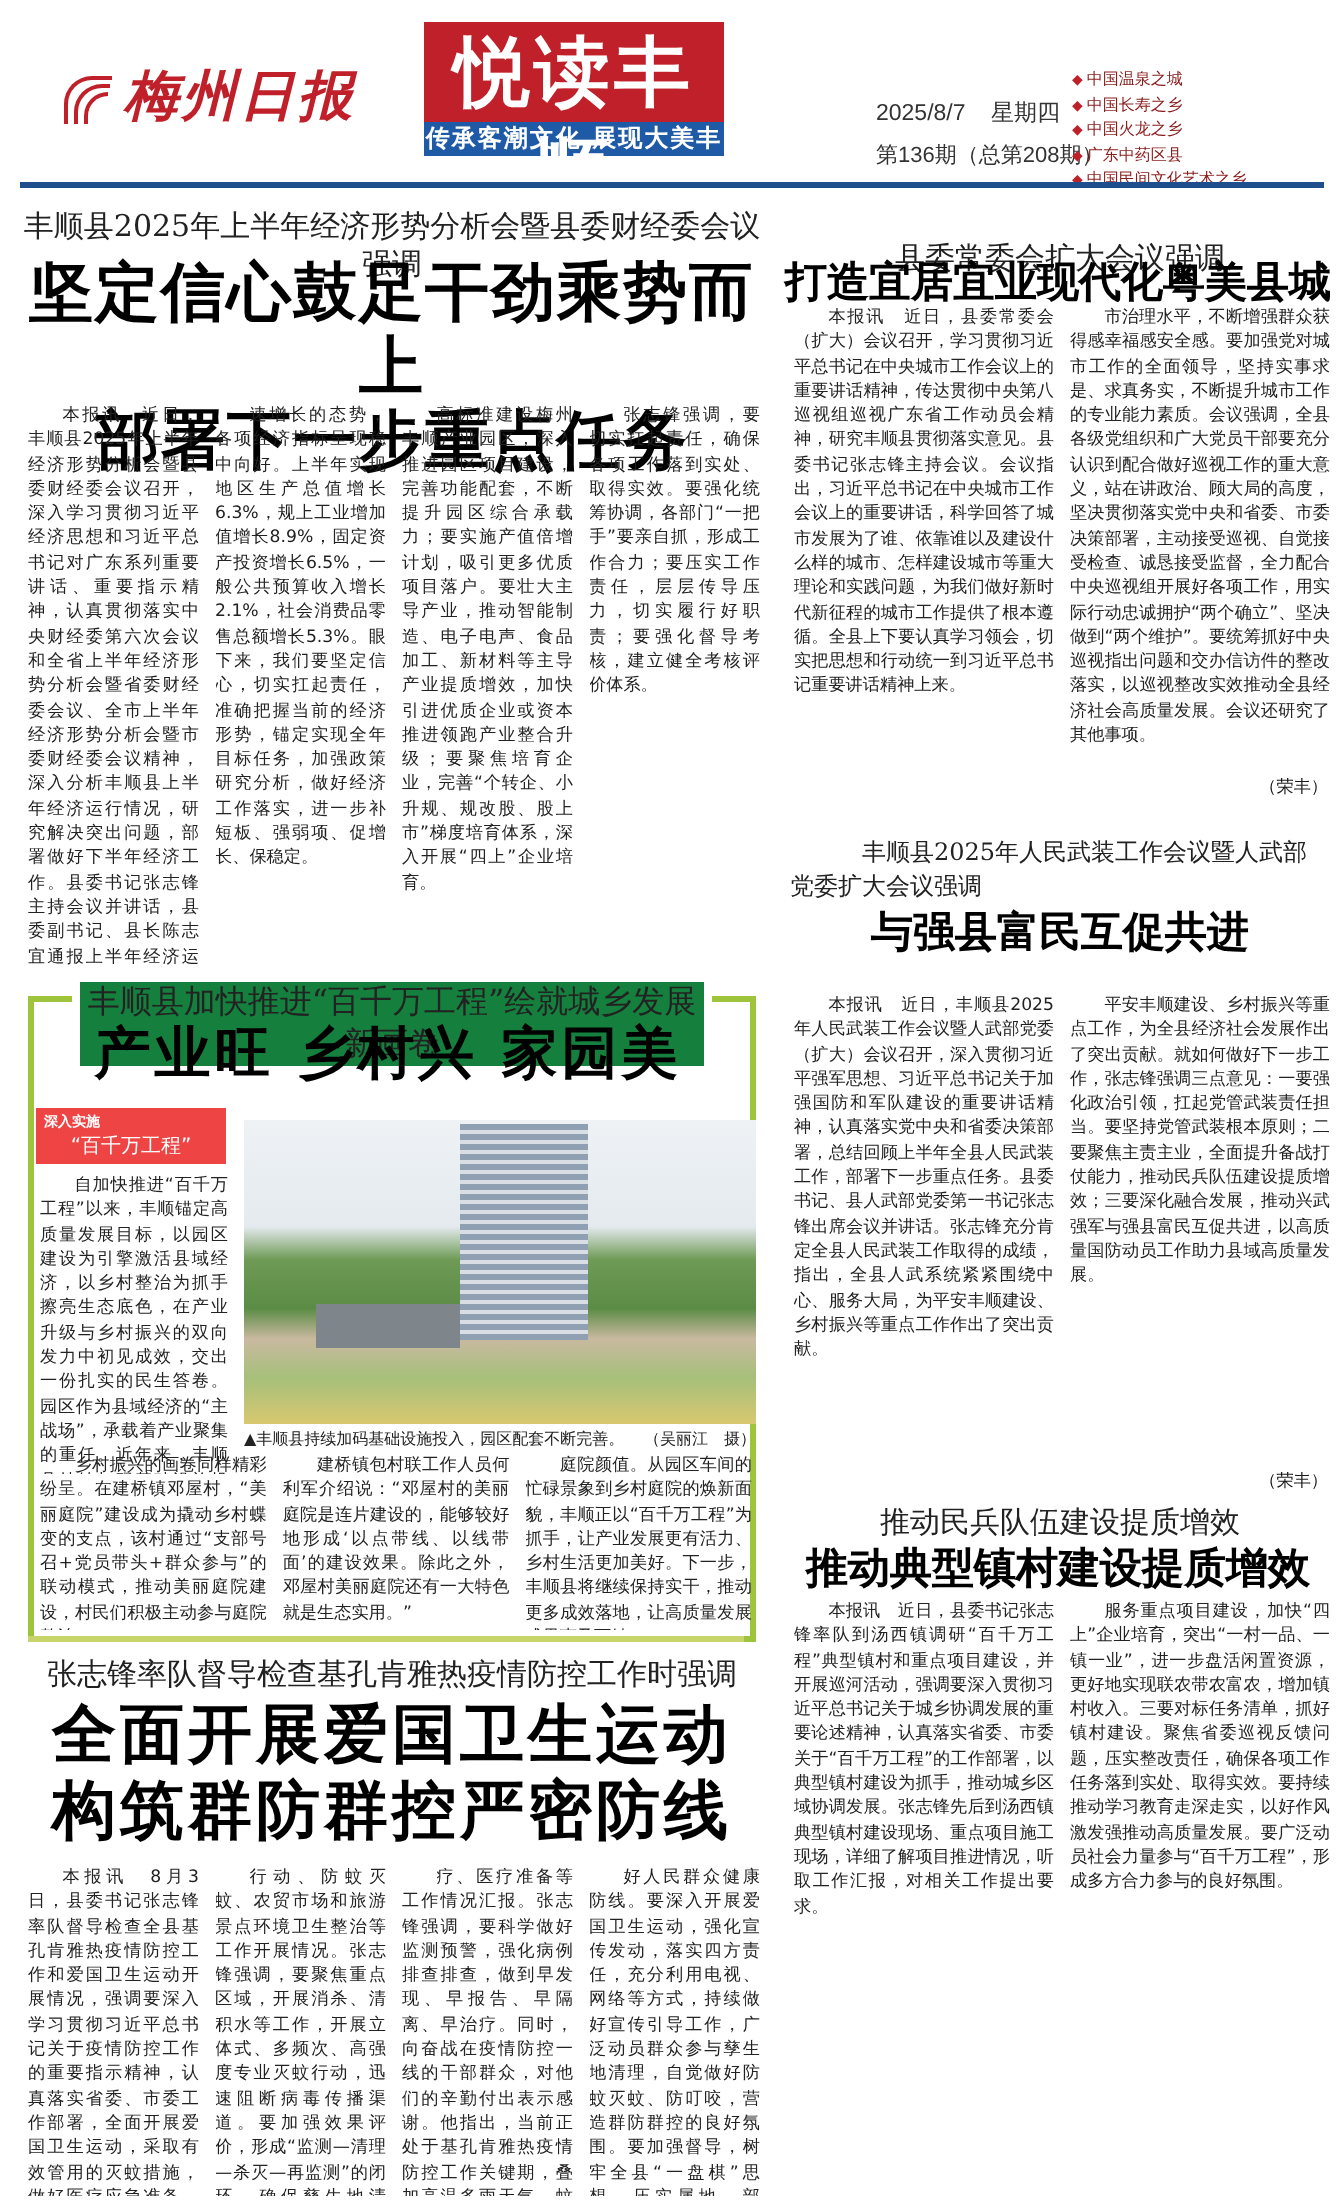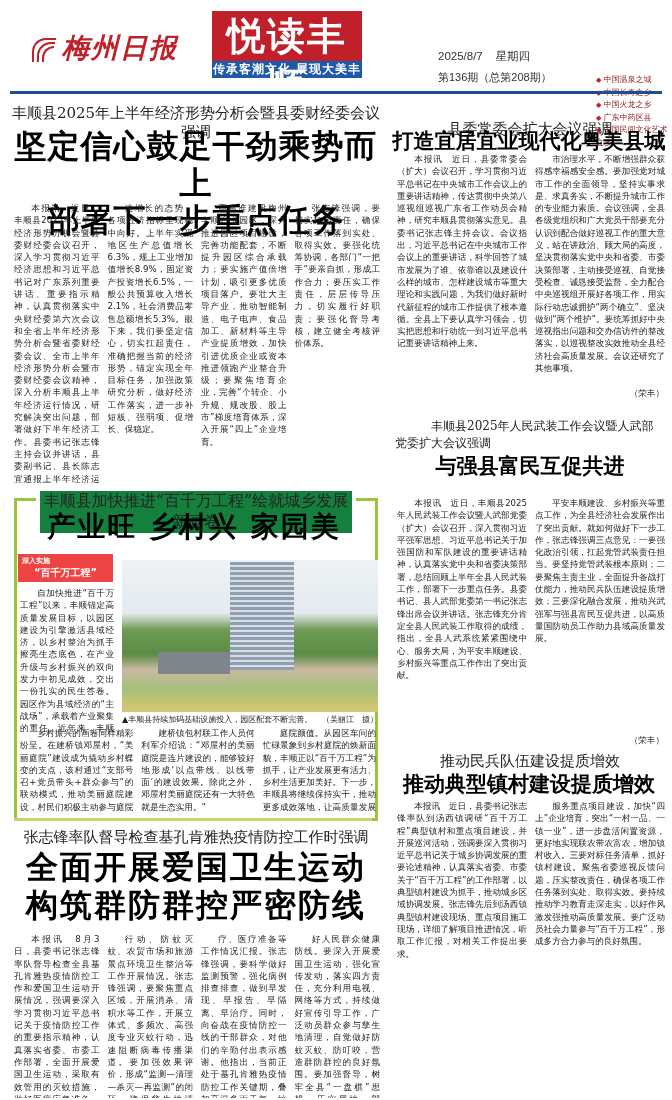--- a/index.html
+++ b/index.html
@@ -14,21 +14,21 @@
                     border-radius:14px 0 0 0; }
   .logo-text { font-size:27px; font-weight:bold; color:#c0202a; letter-spacing:2px;
                font-family:"DejaVu Serif",serif; font-style:italic; }
   .brand { left:212px; top:11px; width:150px; height:67px; }
   .brand-top { height:50px; background:#c0202a; color:#fff; font-size:38px; font-weight:bold;
                line-height:50px; text-align:center; letter-spacing:2px; font-family:"DejaVu Sans",sans-serif; }
   .brand-bot { height:17px; background:#1f5aa6; color:#fff; font-size:12px; line-height:17px;
                text-align:center; font-weight:bold; font-family:"DejaVu Sans",sans-serif; letter-spacing:1px; }
   .dateline { left:438px; top:49px; font-size:11.5px; color:#333; font-family:"Liberation Sans",sans-serif; }
   .issueline { left:438px; top:70px; font-size:11px; color:#333; font-family:"Liberation Sans",sans-serif; }
-  .mottos { left:596px; top:34px; font-size:8px; line-height:12.5px; color:#8a1c1c;margin-top:40px; }
+  .mottos { left:536px; top:34px; font-size:8px; line-height:12.5px; color:#8a1c1c; }
   .mottos div:before { content:"◆"; color:#c0202a; margin-right:2px; font-size:7px; }
   .rule { left:10px; top:91px; width:652px; height:3px; background:#1f4e8c; }
 
   
   .kicker { font-size:15px; color:#222; text-align:center; }
   .hl { font-weight:900; text-align:center; color:#000; font-family:"DejaVu Serif",serif; }
   .cols { display:flex; gap:8px; }
   .col { flex:1; font-size:8.6px; line-height:12.3px; text-align:justify; color:#222;
          font-family:"DejaVu Sans",sans-serif; text-indent:2em; overflow:hidden; }
   .sig { text-align:right; font-size:8.6px; font-family:"DejaVu Sans",sans-serif; }
@@ -44,21 +44,21 @@
   #s2-body { left:397px; top:153px; width:268px; height:230px; }
 
   
   .greenbox { left:14px; top:498px; width:358px; height:320px; border:3px solid #9dc43a; border-top:none; }
   .greenbox:before { content:""; position:absolute; left:-3px; top:0; width:22px; height:3px; background:#9dc43a; }
   .greenbox:after { content:""; position:absolute; right:-3px; top:0; width:22px; height:3px; background:#9dc43a; }
   #s3-kicker { left:40px; top:491px; width:312px; font-size:16px; background:#15803d; }
   #s3-head { left:14px; top:508px; width:360px; font-size:28px; letter-spacing:2px; }
   .badge { left:18px; top:554px; width:95px; height:28px; background:#ef4444; color:#fff; }
   .badge .b1 { font-size:7px; padding:2px 4px 0; font-weight:bold; font-family:"DejaVu Sans",sans-serif; }
-  .badge .b2 { font-size:10px; font-weight:bold; text-align:center; font-family:"DejaVu Sans",sans-serif; }
+  .badge .b2 { font-size:10px; font-weight:normal; text-align:center; font-family:"DejaVu Sans",sans-serif; }
   #s3-body-a { left:20px; top:587px; width:94px; height:150px; }
   .photo { left:122px; top:560px; width:256px; height:152px; overflow:hidden;
            background:linear-gradient(#eef2f5 0%, #e4eaee 35%, #6e9a55 46%, #5b8c45 62%, #c9b9a0 72%, #a6c07a 85%, #d8c870 100%); }
   .bldg { position:absolute; left:108px; top:2px; width:64px; height:108px;
           background:repeating-linear-gradient(#8fa0b2 0 3px, #d8dee4 3px 5px); }
   .lowbldg { position:absolute; left:36px; top:92px; width:72px; height:22px; background:#7e868c; }
   .caption { left:122px; top:714px; width:256px; font-size:8px; font-family:"DejaVu Sans",sans-serif; color:#222; }
   #s3-body-b { left:20px; top:727px; width:356px; height:88px; }
 
   

